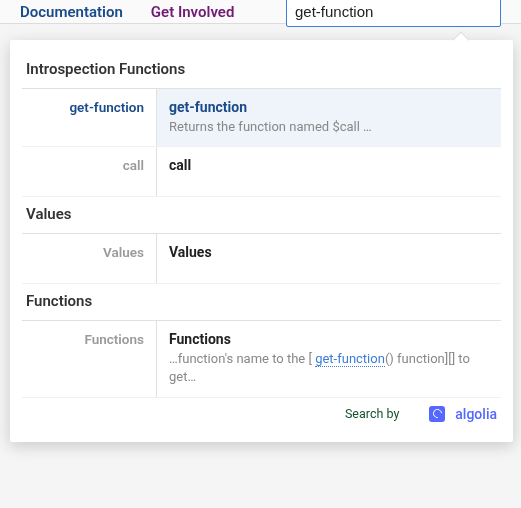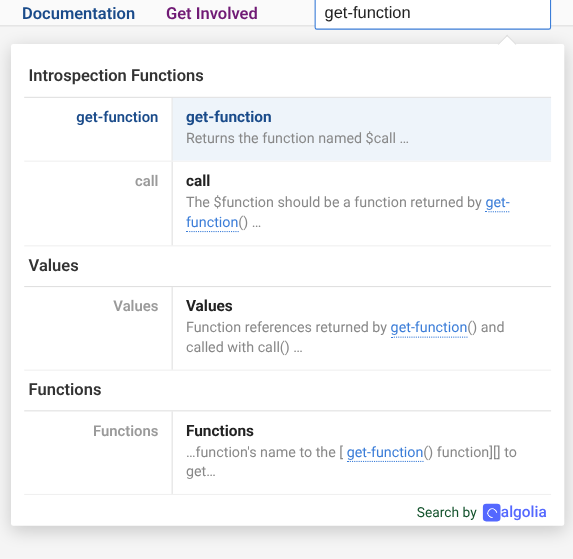--- a/index.html
+++ b/index.html
@@ -2,34 +2,34 @@
 <html><head>
 <meta charset="utf-8">
 <style>
   * { box-sizing: border-box; margin: 0; padding: 0; }
   html, body { width: 521px; height: 508px; font-family: -apple-system, BlinkMacSystemFont, "Segoe UI", Roboto, sans-serif; background: #f5f5f5; overflow: hidden; }
   .topbar { display: flex; align-items: center; height: 24px; padding: 0 20px; gap: 28px; background: #fafafa; border-bottom: 1px solid #dcdcdc; }
   .nav-tab { font-size: 15px; font-weight: 600; color: #1a4b8a; cursor: pointer; }
   .nav-tab.inactive { color: #701a75; }
   .search-wrap { margin-left: auto; width: 215px; height: 30px; border: 1px solid #3b7dd8; border-radius: 2px; display: flex; align-items: center; padding: 0 8px; position: relative; background: #fff; }
   .search-input { border: none; outline: none; font-size: 15px; width: 100%; background: transparent; color: #222; }
-  .dropdown { position: absolute; top: 40px; left: 10px; right: 8px; background: #fff; box-shadow: 0 4px 16px rgba(0,0,0,0.18); border-radius: 2px; padding: 12px 12px 4px 12px; }
+  .dropdown { position: absolute; top: 40px; left: 10px; right: 8px; background: #fff; box-shadow: 0 4px 16px rgba(0,0,0,0.18); border-radius: 2px; padding: 12px 12px 20px 12px; }
   .group-heading { font-size: 15px; font-weight: 600; color: #333; padding: 8px 4px 10px 4px; border-bottom: 1px solid #e0e0e0; margin-bottom: 0; }
   .row { display: flex; border-bottom: 1px solid #f0f0f0; min-height: 50px; }
   .row.selected .row-right { background: #eef4fa; }
   .row-left { width: 135px; text-align: right; padding: 10px 12px 10px 4px; border-right: 1px solid #e0e0e0; font-size: 13.5px; font-weight: 600; color: #9a9a9a; }
   .row-left.highlight { color: #1a4b8a; }
   .row-right { flex: 1; padding: 10px 12px; }
   .title { font-size: 14px; font-weight: 700; color: #222; margin-bottom: 3px; }
   .title.highlight { color: #1a4b8a; }
   .desc { font-size: 13px; color: #888; line-height: 1.4; }
   .desc .hl { color: #3b7dd8; border-bottom: 1px dotted #3b7dd8; }
   .footer { display: flex; justify-content: flex-end; align-items: center; padding: 8px 4px 0 4px; gap: 6px; }
   .footer-text { font-size: 12.5px; color: #14532d; }
-  .algolia-badge { display: inline-flex; align-items: center; gap: 0; }
+  .algolia-badge { display: inline-flex; align-items: center; gap: 10px; margin-left: 24px; }
   .algolia-square { width: 16px; height: 16px; background: #5468ff; border-radius: 3px; display: inline-flex; align-items: center; justify-content: center; }
   .algolia-glyph { width: 9px; height: 9px; border: 1.3px solid #fff; border-radius: 50%; border-right-color: transparent; transform: rotate(40deg); }
   .algolia-word { font-size: 14px; font-weight: 500; color: #5468ff; }
   .caret { position: absolute; top: -6px; right: 46px; width: 12px; height: 12px; background: #fff; border-left: 1px solid #ddd; border-top: 1px solid #ddd; transform: rotate(45deg); }
 </style>
 </head>
 <body>
 
 <div class="topbar">
   <span class="nav-tab">Documentation</span>
@@ -47,29 +47,27 @@
         <div class="row-left highlight">get-function</div>
         <div class="row-right">
           <div class="title highlight">get-function</div>
           <div class="desc">Returns the function named  $call …</div>
         </div>
       </div>
       <div class="row">
         <div class="row-left">call</div>
         <div class="row-right">
           <div class="title">call</div>
-          <div class="desc">The $function should be a function returned by <span class="hl">get-function</span>() …</div>
         </div>
       </div>
       <div class="group-heading">Values</div>
       <div class="row">
         <div class="row-left">Values</div>
         <div class="row-right">
           <div class="title">Values</div>
-          <div class="desc">Function references returned by <span class="hl">get-function</span>()   and called with call() …</div>
         </div>
       </div>
       <div class="group-heading">Functions</div>
       <div class="row">
         <div class="row-left">Functions</div>
         <div class="row-right">
           <div class="title">Functions</div>
           <div class="desc">…function's name to the [ <span class="hl">get-function</span>() function][] to get…</div>
         </div>
       </div>

